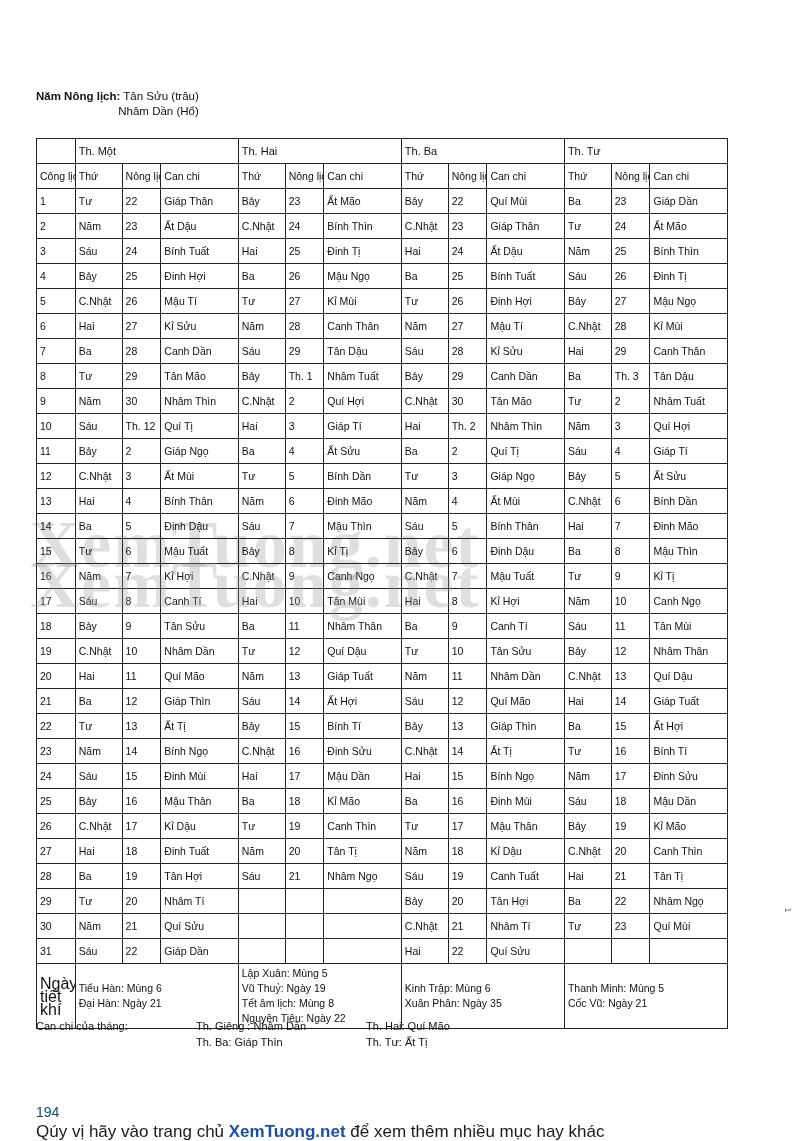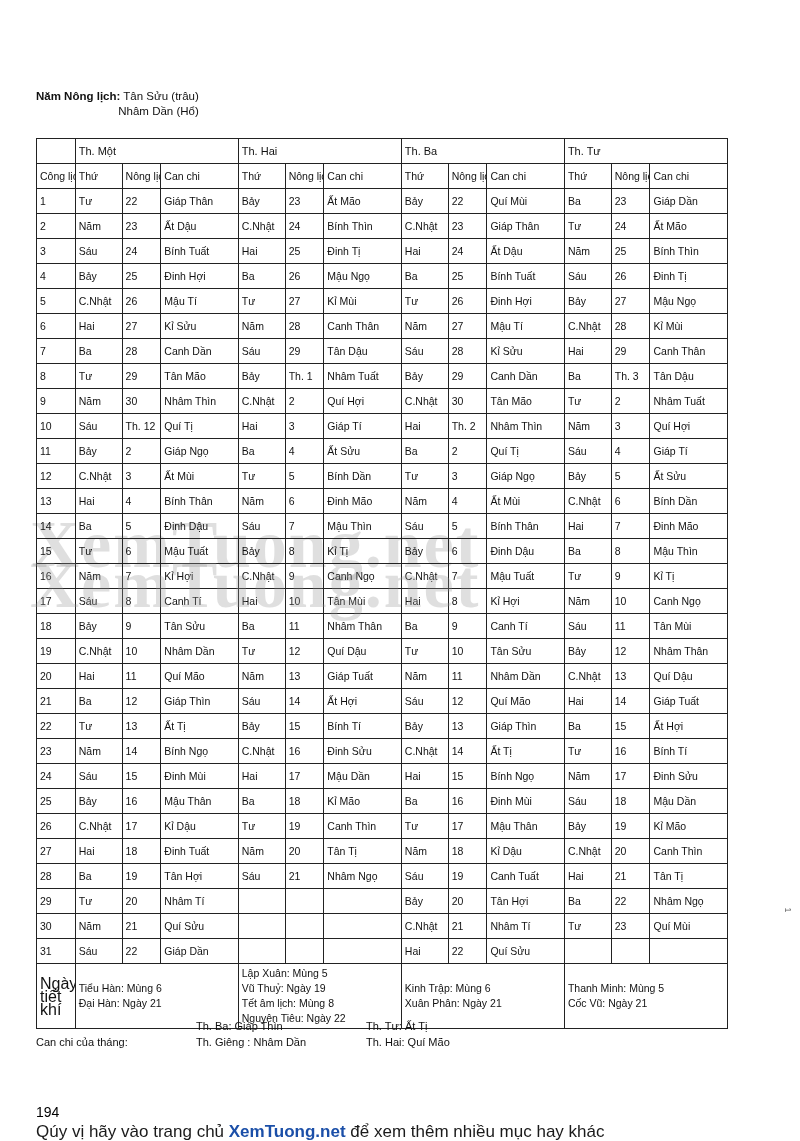--- a/index.html
+++ b/index.html
@@ -89,21 +89,21 @@
   .promo{
     position:absolute;left:36px;top:1078px;
     font-size:17px;
     color:#1a1a1a;
     white-space:nowrap;
     margin-top:44px;
   }
   .promo .brand{color:#1b4fa8;font-weight:bold;}
   .pageno{
     position:absolute;left:36px;top:1104px;
-    font-size:14px;color:#000000;
+    font-size:14px;color:#0c4a6e;
   }
   .side-mark{
     position:absolute;right:10px;top:905px;
     font-size:9px;color:#666;
     transform:rotate(90deg);
   }
 
   
   .wm{
     position:absolute;left:30px;top:505px;
@@ -655,53 +655,53 @@
             <div>Đại Hàn: Ngày 21</div>
           </td>
         <td colspan="3">
             <div>Lập Xuân: Mùng 5</div>
             <div>Vũ Thuỷ: Ngày 19</div>
             <div>Tết âm lịch: Mùng 8</div>
             <div>Nguyên Tiêu: Ngày 22</div>
           </td>
         <td colspan="3">
             <div>Kinh Trập: Mùng 6</div>
-            <div>Xuân Phân: Ngày 21</div>
+            <div>Xuân Phân: Ngày 35</div>
           </td>
         <td colspan="3">
             <div>Thanh Minh: Mùng 5</div>
             <div>Cốc Vũ: Ngày 21</div>
           </td>
       </tr>
     </tfoot>
   </table>
 
   <div class="canchi">
+    <div class="cc-row">
+      <div class="c1">Can chi của tháng:</div>
+      <div class="c2">
+        <span>Th. Giêng :</span>
+        <span>Nhâm Dần</span>
+      </div>
+      <div class="c3">
+        <span>Th. Hai:</span>
+        <span>Quí Mão</span>
+      </div>
+    </div>
     <div class="cc-row">
       <div class="c1"></div>
       <div class="c2">
         <span>Th. Ba:</span>
         <span>Giáp Thìn</span>
       </div>
       <div class="c3">
         <span>Th. Tư:</span>
         <span>Ất Tị</span>
       </div>
     </div>
-    <div class="cc-row">
-      <div class="c1">Can chi của tháng:</div>
-      <div class="c2">
-        <span>Th. Giêng :</span>
-        <span>Nhâm Dần</span>
-      </div>
-      <div class="c3">
-        <span>Th. Hai:</span>
-        <span>Quí Mão</span>
-      </div>
-    </div>
   </div>
 
   <div class="promo">
     <span>Qúy vị hãy vào trang chủ </span><span class="brand">XemTuong.net</span><span> để xem thêm nhiều mục hay khác</span>
   </div>
   <div class="pageno">194</div>
   <div class="side-mark">1</div>
 
 <div class="wm wm2" style="top: 545px;">XemTuong.net</div>
   </div>

